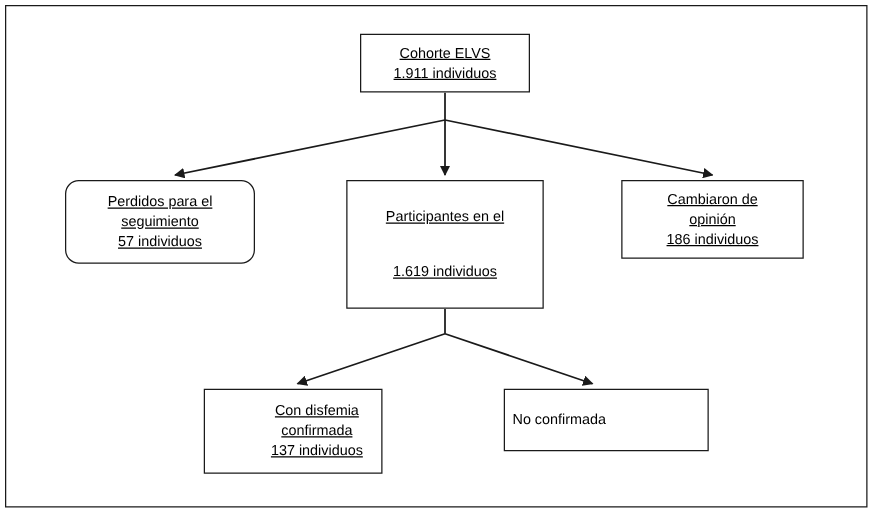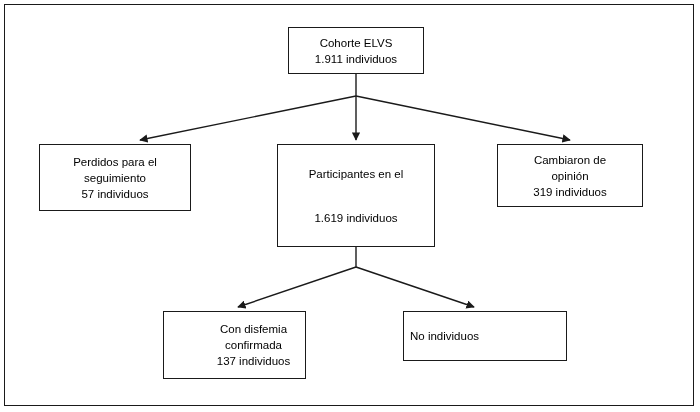--- a/index.html
+++ b/index.html
@@ -44,36 +44,38 @@
     padding: 4px 6px;
     font-size: 11.5px;
     line-height: 16px;
     color: #000000;
   }
   .node .line {
     white-space: nowrap;
   }
   .center .line {
     text-align: center;
+    text-decoration: underline;
   }
   .left .line {
     text-align: left;
   }
   
   #node-cohort {
     left: 288px;
     top: 27px;
     width: 136px;
     height: 47px;
   }
   #node-lost {
-    left: 39px;
+    left: 52px;
     top: 144px;
     width: 152px;
     height: 67px;
+    border-radius: 11px;
   }
   #node-participants {
     left: 277px;
     top: 144px;
     width: 158px;
     height: 103px;
     gap: 28px;
   }
   #node-changed {
     left: 497px;
@@ -136,26 +138,26 @@
   </div>
 
   <div class="node center" id="node-participants">
     <div class="line">Participantes en el</div>
     <div class="line">1.619 individuos</div>
   </div>
 
   <div class="node center" id="node-changed">
     <div class="line">Cambiaron de</div>
     <div class="line">opinión</div>
-    <div class="line">319 individuos</div>
+    <div class="line">186 individuos</div>
   </div>
 
   <div class="node center" id="node-dysphemia">
     <div class="line">Con disfemia</div>
     <div class="line">confirmada</div>
     <div class="line">137 individuos</div>
   </div>
 
   <div class="node left" id="node-nonstutter">
-    <div class="line">No individuos</div>
+    <div class="line">No confirmada</div>
   </div>
 
 </div>
 
 </body></html>

